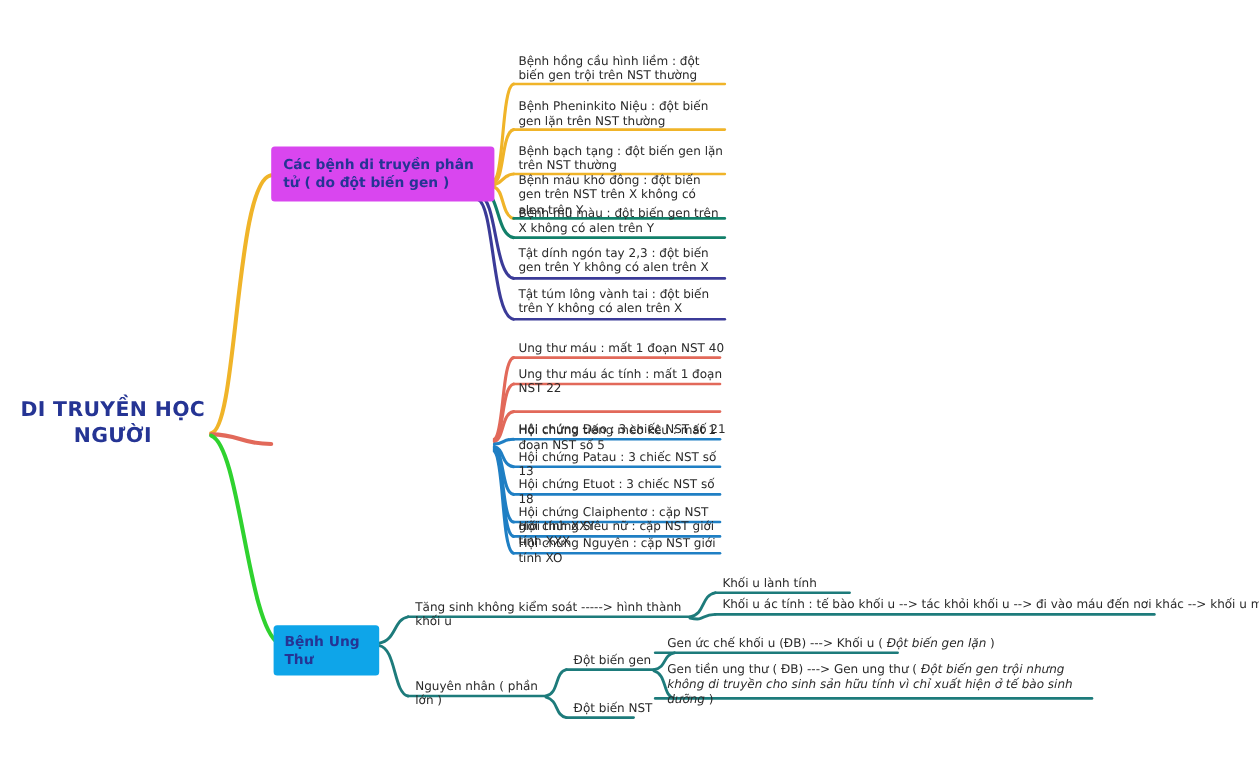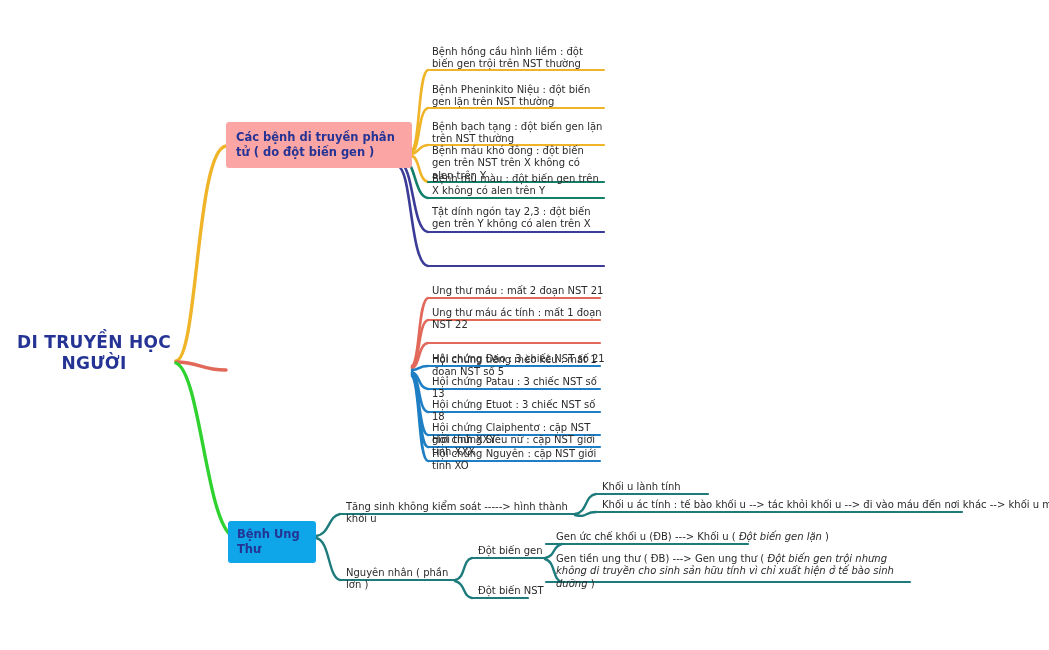--- a/index.html
+++ b/index.html
@@ -19,21 +19,21 @@
     color:#253494;font-weight:bold;font-size:17px;line-height:21px;
     text-align:center;letter-spacing:.3px;
   }
 
   
   .branch{
     border-radius:3px;padding:8px 10px;
     font-weight:bold;font-size:11.5px;line-height:15px;
     color:#253494;
   }
-  .branch-gene{left:226px;top:122px;width:186px;background:#fca5a5;}
+  .branch-gene{left:226px;top:122px;width:186px;background:#d946ef;}
   .branch-cell{left:226px;top:341px;width:186px;background:#f0a0c8;}
   .branch-cancer{left:228px;top:521px;width:88px;background:#0ea5e9;padding:6px 9px;}
 
   
   .leaf{
     font-size:10px;line-height:12.4px;color:#2a2a2a;
     padding:0 2px 3px 4px;
   }
 
   .leaf-i{font-style:italic;}
@@ -113,23 +113,24 @@
   <div class="node root">DI TRUYỀN HỌC NGƯỜI</div>
 
   <div class="node branch branch-gene">Các bệnh di truyền phân tử ( do đột biến gen )</div>
 
   <div class="node leaf" style="left:428px;top:46px;width:178px;">Bệnh hồng cầu hình liềm : đột biến gen trội trên NST thường</div>
   <div class="node leaf" style="left:428px;top:84px;width:178px;">Bệnh Pheninkito Niệu : đột biến gen lặn trên NST thường</div>
   <div class="node leaf" style="left:428px;top:121px;width:178px;">Bệnh bạch tạng : đột biến gen lặn trên NST thường</div>
   <div class="node leaf" style="left:428px;top:145px;width:178px;">Bệnh máu khó đông : đột biến gen trên NST trên X không có alen trên Y</div>
   <div class="node leaf" style="left:428px;top:173px;width:178px;">Bệnh mù màu : đột biến gen trên X không có alen trên Y</div>
   <div class="node leaf" style="left:428px;top:206px;width:178px;">Tật dính ngón tay 2,3 : đột biến gen trên Y không có alen trên X</div>
+  <div class="node leaf" style="left:428px;top:240px;width:178px;">Tật túm lông vành tai : đột biến trên Y không có alen trên X</div>
 
 
-  <div class="node leaf" style="left:428px;top:285px;width:180px;">Ung thư máu : mất 2 đoạn NST 21</div>
+  <div class="node leaf" style="left:428px;top:285px;width:180px;">Ung thư máu : mất 1 đoạn NST 40</div>
   <div class="node leaf" style="left:428px;top:307px;width:180px;">Ung thư máu ác tính : mất 1 đoạn NST 22</div>
   <div class="node leaf" style="left:428px;top:320px;width:180px;margin-top:34px;">Hội chứng tiếng mèo kêu : mất 1 đoạn NST số 5</div>
   <div class="node leaf" style="left:428px;top:353px;width:180px;">Hội chứng Đao : 3 chiếc NST số 21</div>
   <div class="node leaf" style="left:428px;top:376px;width:180px;">Hội chứng Patau : 3 chiếc NST số 13</div>
   <div class="node leaf" style="left:428px;top:399px;width:180px;">Hội chứng Etuot : 3 chiếc NST số 18</div>
   <div class="node leaf" style="left:428px;top:422px;width:180px;">Hội chứng Claiphentơ : cặp NST giới tính XXY</div>
   <div class="node leaf" style="left:428px;top:434px;width:180px;">Hội chứng Siêu nữ : cặp NST giới tính XXX</div>
   <div class="node leaf" style="left:428px;top:448px;width:180px;">Hội chứng Nguyên : cặp NST giới tính XO</div>
 
   <div class="node branch branch-cancer">Bệnh Ung Thư</div>

